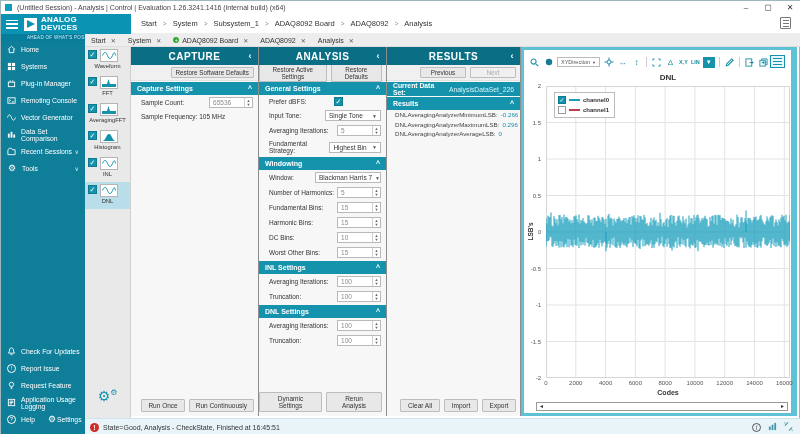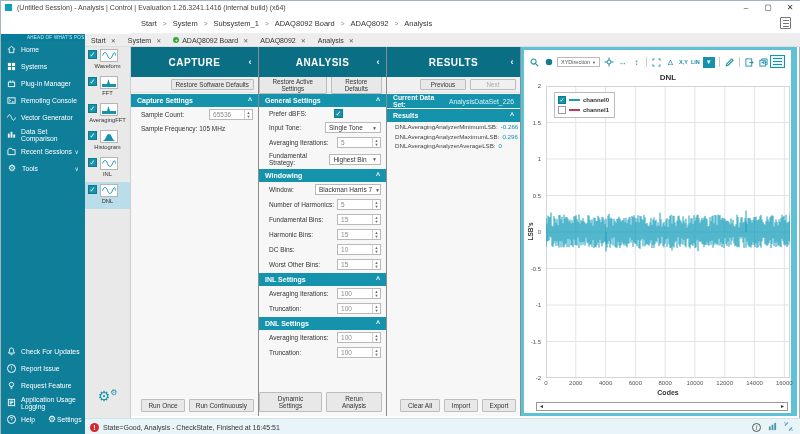--- a/index.html
+++ b/index.html
@@ -74,21 +74,21 @@
     font-size:4px; line-height:4px; color:#666; padding:0 1.5px; }
   .dd { display:inline-flex; align-items:center; background:#fff; border:1px solid #b9b9b9; height:11px; justify-content:space-between; }
   .dd-val { font-size:6.5px; color:#333; padding:0 3px; white-space:nowrap; }
   .dd-arrow { font-size:5px; color:#555; padding-right:3px; }
   .btn { display:inline-block; background:#e8e8e8; border:1px solid #bdbdbd; font-size:6.5px; color:#333;
     padding:2px 6px; border-radius:1px; text-align:center; cursor:default; }
   .btn.disabled { color:#aaa; background:#f0f0f0; }
 
   
   .panel { position:absolute; top:46px; height:369px; background:#f7f7f7; border-right:1px solid #8d8d8d; }
-  .panel-header { height:30px; background:#0a6e85; color:#fff; display:flex; align-items:center; justify-content:center;
+  .panel-header { height:18px; background:#0a6e85; color:#fff; display:flex; align-items:center; justify-content:center;
     font-weight:bold; font-size:10px; letter-spacing:.5px; position:relative; }
   .panel-header .collapse { position:absolute; right:6px; font-size:9px; font-weight:bold; }
   .panel-toolbar { height:16px; background:#f0f0f0; display:flex; align-items:center; justify-content:flex-end;
     padding-right:4px; gap:4px; border-bottom:1px solid #e2e2e2; }
   .panel-toolbar .btn { padding:1px 4px; font-size:6.3px; }
   .section-band { height:13px; background:#1593ad; color:#fff; display:flex; align-items:center;
     padding:0 6px; font-size:7px; font-weight:bold; justify-content:space-between; margin-top:1px; }
   .section-band .caret { font-size:7px; font-weight:bold; }
   .frow { display:flex; align-items:center; justify-content:space-between; padding:2px 5px 2px 10px; min-height:13px; }
   .flabel { font-size:6.5px; color:#333; }
@@ -159,20 +159,32 @@
   <div class="titlebar">
     <span class="appicon"></span>
     <span>(Untitled Session) - Analysis | Control | Evaluation 1.26.3241.1416 (internal build) (x64)</span>
     <span class="win-controls">
       <span>–</span>
       <span>▢</span>
       <span>✕</span>
     </span>
   </div>
 
+  <div class="logo-block">
+    <span class="hamburger">
+        <i></i>
+        <i></i>
+        <i></i>
+      </span>
+    <span class="adi-mark">
+        <span class="adi-tri"></span>
+      </span>
+    <span class="adi-name"><span>ANALOG</span><br>
+      <span>DEVICES</span></span>
+  </div>
   <div class="tagline">AHEAD OF WHAT'S POSSIBLE ™</div>
 
   <div class="breadcrumb-row">
     <span>Start</span>
     <span class="sep">&gt;</span>
     <span>System</span>
     <span class="sep">&gt;</span>
     <span>Subsystem_1</span>
     <span class="sep">&gt;</span>
     <span>ADAQ8092 Board</span>

